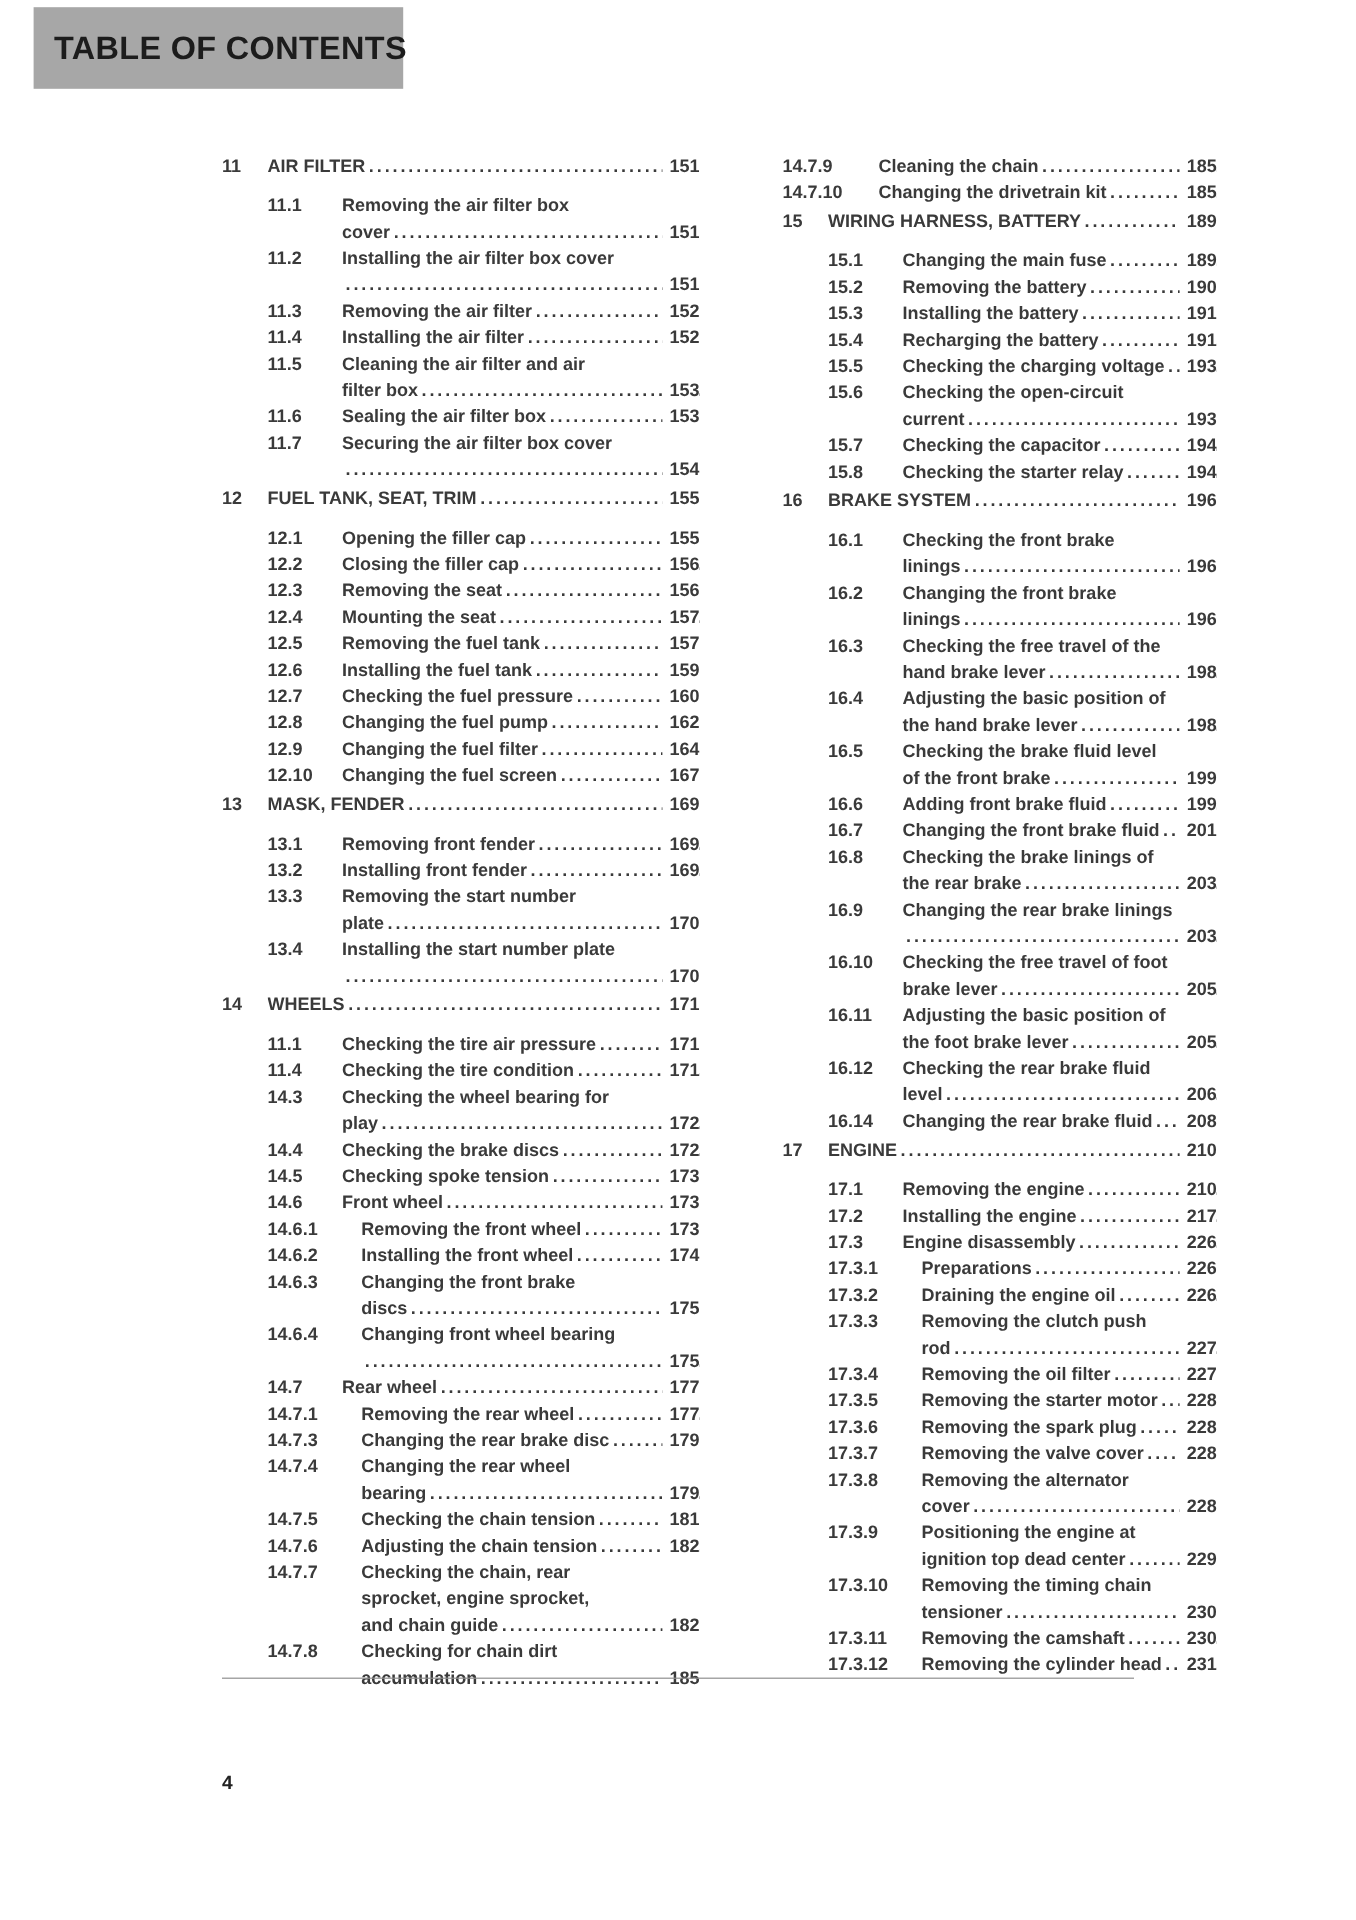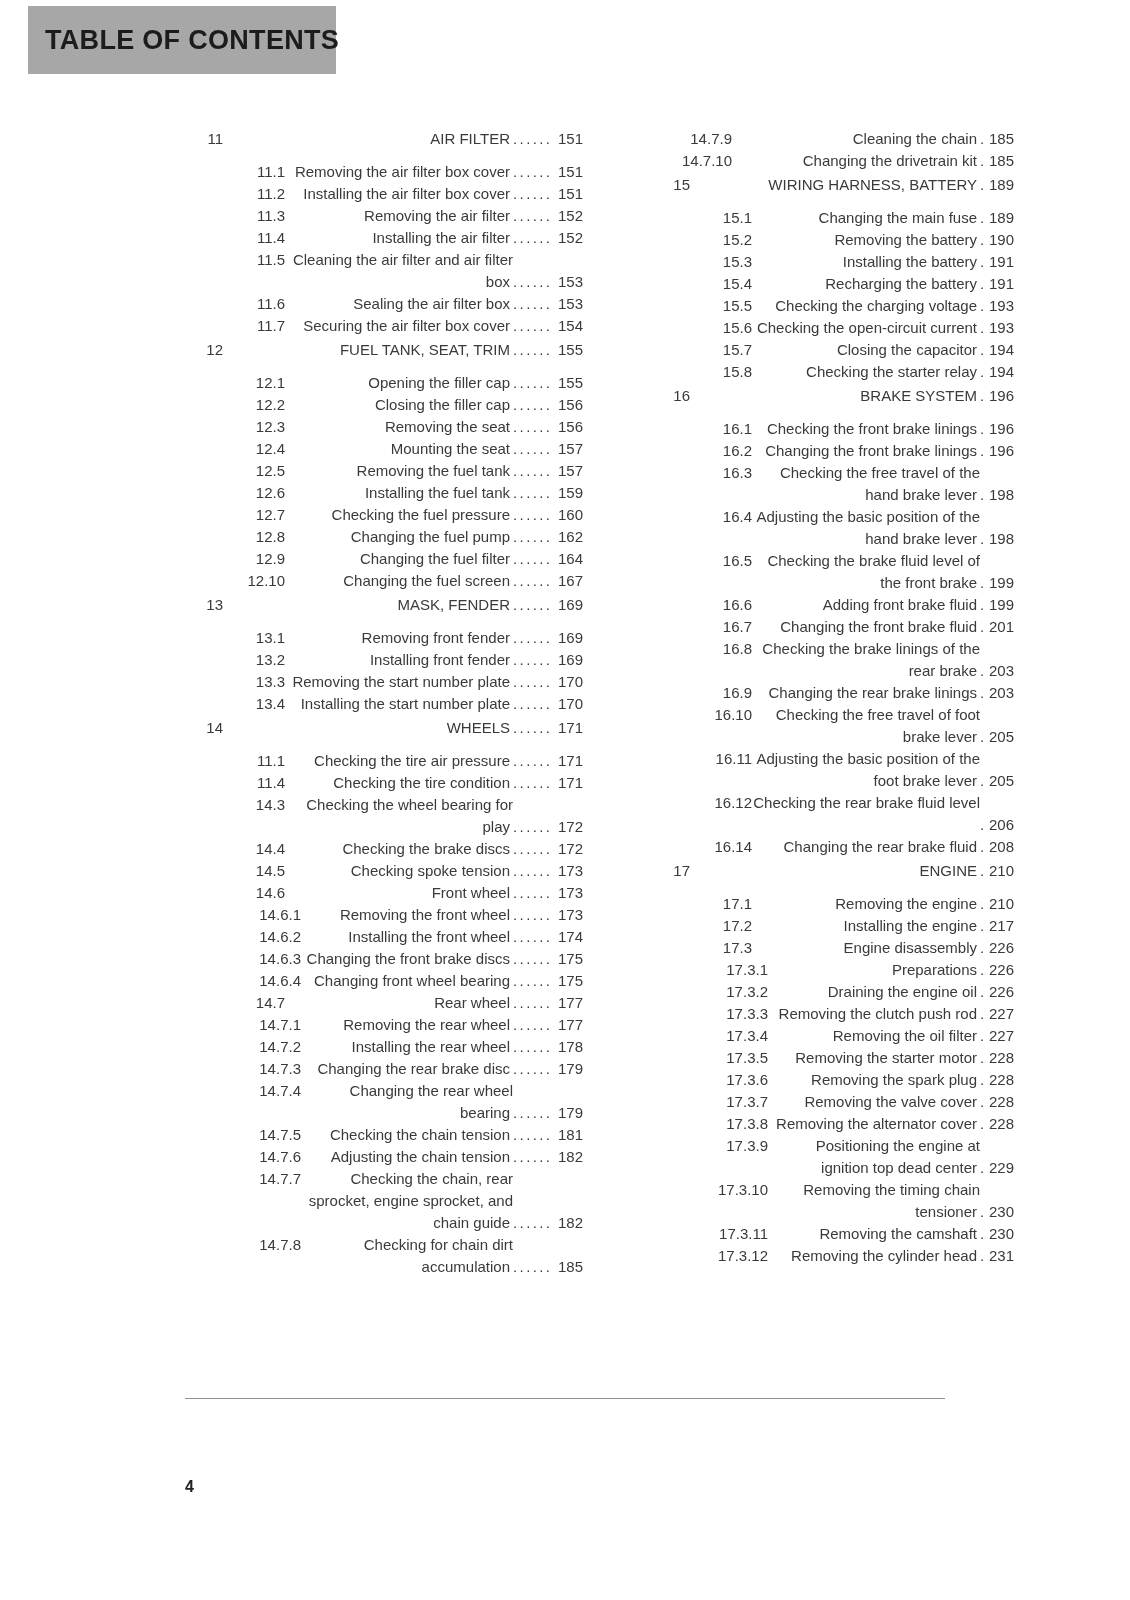--- a/index.html
+++ b/index.html
@@ -6,21 +6,20 @@
   html, body { background: #e8e8e8; }
   .sheet {
     position: relative;
     width: 1130px;
     height: 1600px;
     margin: 0 auto;
     background: #ffffff;
     font-family: "Liberation Sans", sans-serif;
     color: #3a3a3a;
     overflow: hidden;
-    text-align: right;
   }
 
   
   .banner {
     position: absolute;
     left: 28px;
     top: 6px;
     width: 308px;
     height: 68px;
     background: #a7a7a7;
@@ -38,20 +37,21 @@
 
   
   .toc {
     position: absolute;
     left: 185px;
     top: 128px;
     width: 829px;
     display: flex;
     gap: 69px;
     align-items: flex-start;
+    font-weight: bold;
   }
   .col { font-size: 15px; line-height: 22px; }
   .col.left  { flex: 0 0 398px; width: 398px; }
   .col.right { flex: 0 0 362px; width: 362px; }
 
   .entry { display: flex; align-items: baseline; }
   .entry.level-1 { margin-top: 2px; margin-bottom: 11px; }
   .col .entry:first-child { margin-top: 0; }
 
   .num { flex: 0 0 38px; }
@@ -267,24 +267,20 @@
         </div>
         <div class="entry level-2">
           <span class="num">14.7</span>
           <span class="body"><span class="title">Rear wheel</span><span class="leader"></span><span class="pg">177</span></span>
         </div>
         <div class="entry level-3">
           <span class="num">14.7.1</span>
           <span class="body"><span class="title">Removing the rear wheel</span><span class="leader"></span><span class="pg">177</span></span>
         </div>
         <div class="entry level-3">
-          <span class="num">14.7.2</span>
-          <span class="body"><span class="title">Installing the rear wheel</span><span class="leader"></span><span class="pg">178</span></span>
-        </div>
-        <div class="entry level-3">
           <span class="num">14.7.3</span>
           <span class="body"><span class="title">Changing the rear brake disc</span><span class="leader"></span><span class="pg">179</span></span>
         </div>
         <div class="entry level-3">
           <span class="num">14.7.4</span>
           <span class="body"><span class="title">Changing the rear wheel bearing</span><span class="leader"></span><span class="pg">179</span></span>
         </div>
         <div class="entry level-3">
           <span class="num">14.7.5</span>
           <span class="body"><span class="title">Checking the chain tension</span><span class="leader"></span><span class="pg">181</span></span>
@@ -334,21 +330,21 @@
         <div class="entry level-2">
           <span class="num">15.5</span>
           <span class="body"><span class="title">Checking the charging voltage</span><span class="leader"></span><span class="pg">193</span></span>
         </div>
         <div class="entry level-2">
           <span class="num">15.6</span>
           <span class="body"><span class="title">Checking the open-circuit current</span><span class="leader"></span><span class="pg">193</span></span>
         </div>
         <div class="entry level-2">
           <span class="num">15.7</span>
-          <span class="body"><span class="title">Closing the capacitor</span><span class="leader"></span><span class="pg">194</span></span>
+          <span class="body"><span class="title">Checking the capacitor</span><span class="leader"></span><span class="pg">194</span></span>
         </div>
         <div class="entry level-2">
           <span class="num">15.8</span>
           <span class="body"><span class="title">Checking the starter relay</span><span class="leader"></span><span class="pg">194</span></span>
         </div>
         <div class="entry level-1">
           <span class="num">16</span>
           <span class="body"><span class="title">BRAKE SYSTEM</span><span class="leader"></span><span class="pg">196</span></span>
         </div>
         <div class="entry level-2">

